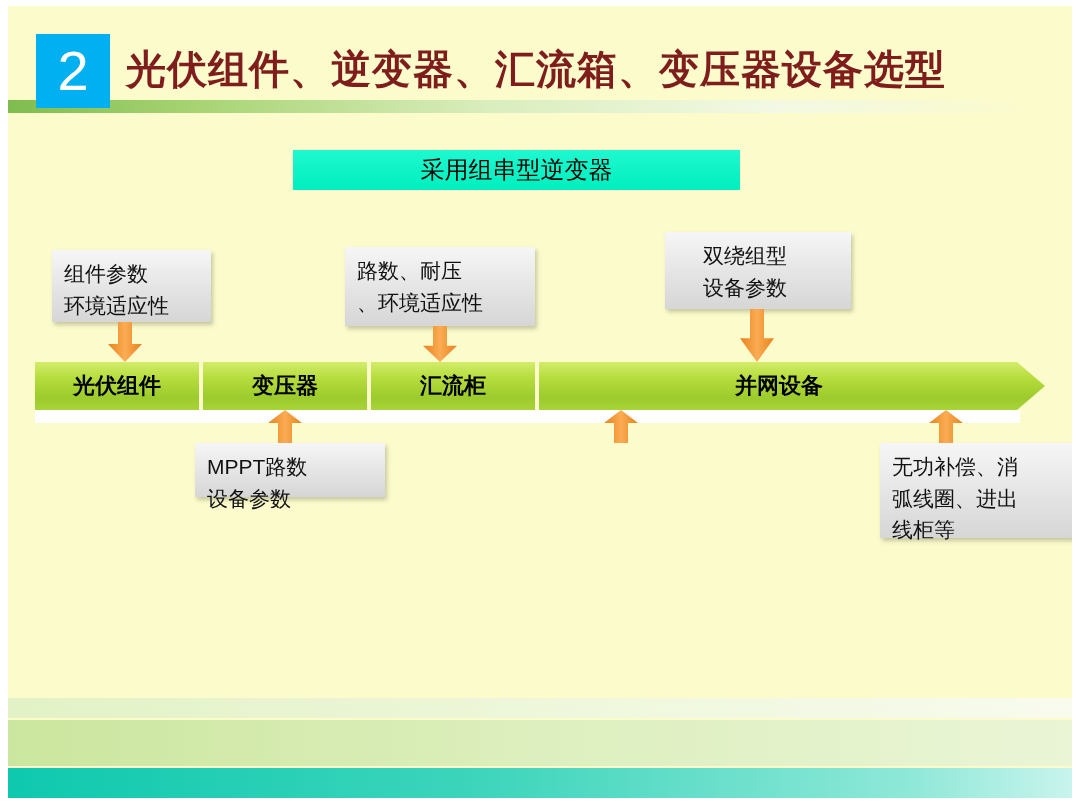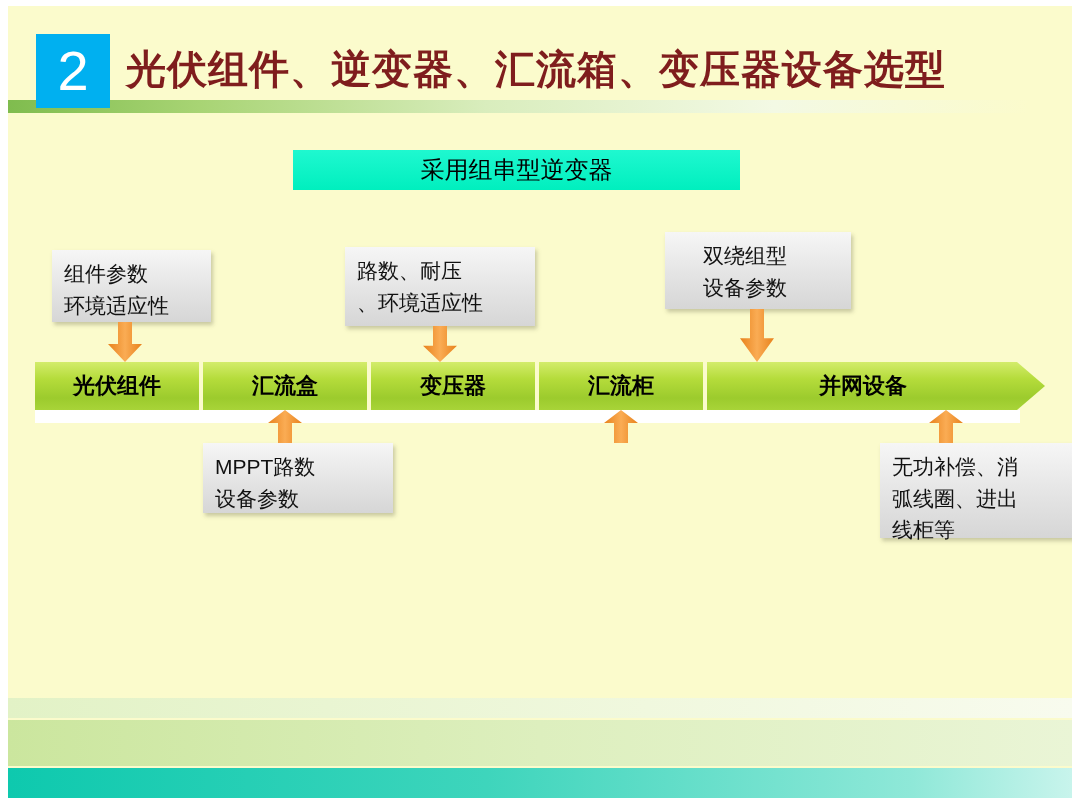--- a/index.html
+++ b/index.html
@@ -40,21 +40,21 @@
   .callout {
     position:absolute;
     background:linear-gradient(180deg,#F6F6F6 0%,#E4E4E4 55%,#D6D6D6 100%);
     box-shadow:2px 3px 4px rgba(110,110,80,0.35);
     padding:8px 12px; font-size:21px; line-height:1.5; color:#111;
     white-space:pre-line; box-sizing:border-box;
   }
   .co-top-1 { left:44px;  top:244px; width:159px; height:72px; }
   .co-top-2 { left:337px; top:241px; width:190px; height:79px; }
   .co-top-3 { left:657px; top:226px; width:186px; height:77px;padding-left:38px; }
-  .co-bot-1 { left:187px; top:437px; width:190px; height:70px;margin-left:8px; }
+  .co-bot-1 { left:187px; top:437px; width:190px; height:54px; }
   .co-bot-2 { left:532px; top:437px; width:176px; height:70px; }
   .co-bot-3 { left:872px; top:437px; width:193px; height:95px; }
 
   
   .arrow { position:absolute; z-index:2; }
   .ar-down-1 { left:100px; top:316px; width:34px; height:40px; }
   .ar-down-2 { left:415px; top:320px; width:34px; height:36px; }
   .ar-down-3 { left:732px; top:303px; width:34px; height:53px; }
   .ar-up-1   { left:260px; top:404px; width:34px; height:33px; }
   .ar-up-2   { left:596px; top:404px; width:34px; height:33px; }
@@ -123,21 +123,20 @@
   </svg>
   <svg class="arrow ar-down-2" viewBox="0 0 34 40" preserveAspectRatio="none">
     <polygon points="10,0 24,0 24,22 34,22 17,40 0,22 10,22" fill="url(#orange-grad)"></polygon>
   </svg>
   <svg class="arrow ar-down-3" viewBox="0 0 34 40" preserveAspectRatio="none">
     <polygon points="10,0 24,0 24,22 34,22 17,40 0,22 10,22" fill="url(#orange-grad)"></polygon>
   </svg>
 
   <div class="process-bar">
     <div class="bar-segment">光伏组件</div>
-    <div class="bar-segment">汇流盒</div>
     <div class="bar-segment">变压器</div>
     <div class="bar-segment">汇流柜</div>
     <div class="bar-segment tip">并网设备</div>
   </div>
   <div class="bar-underline"></div>
 
   <svg class="arrow ar-up-1" viewBox="0 0 34 33" preserveAspectRatio="none">
     <polygon points="17,0 34,13 24,13 24,33 10,33 10,13 0,13" fill="url(#orange-grad)"></polygon>
   </svg>
   <svg class="arrow ar-up-2" viewBox="0 0 34 33" preserveAspectRatio="none">

